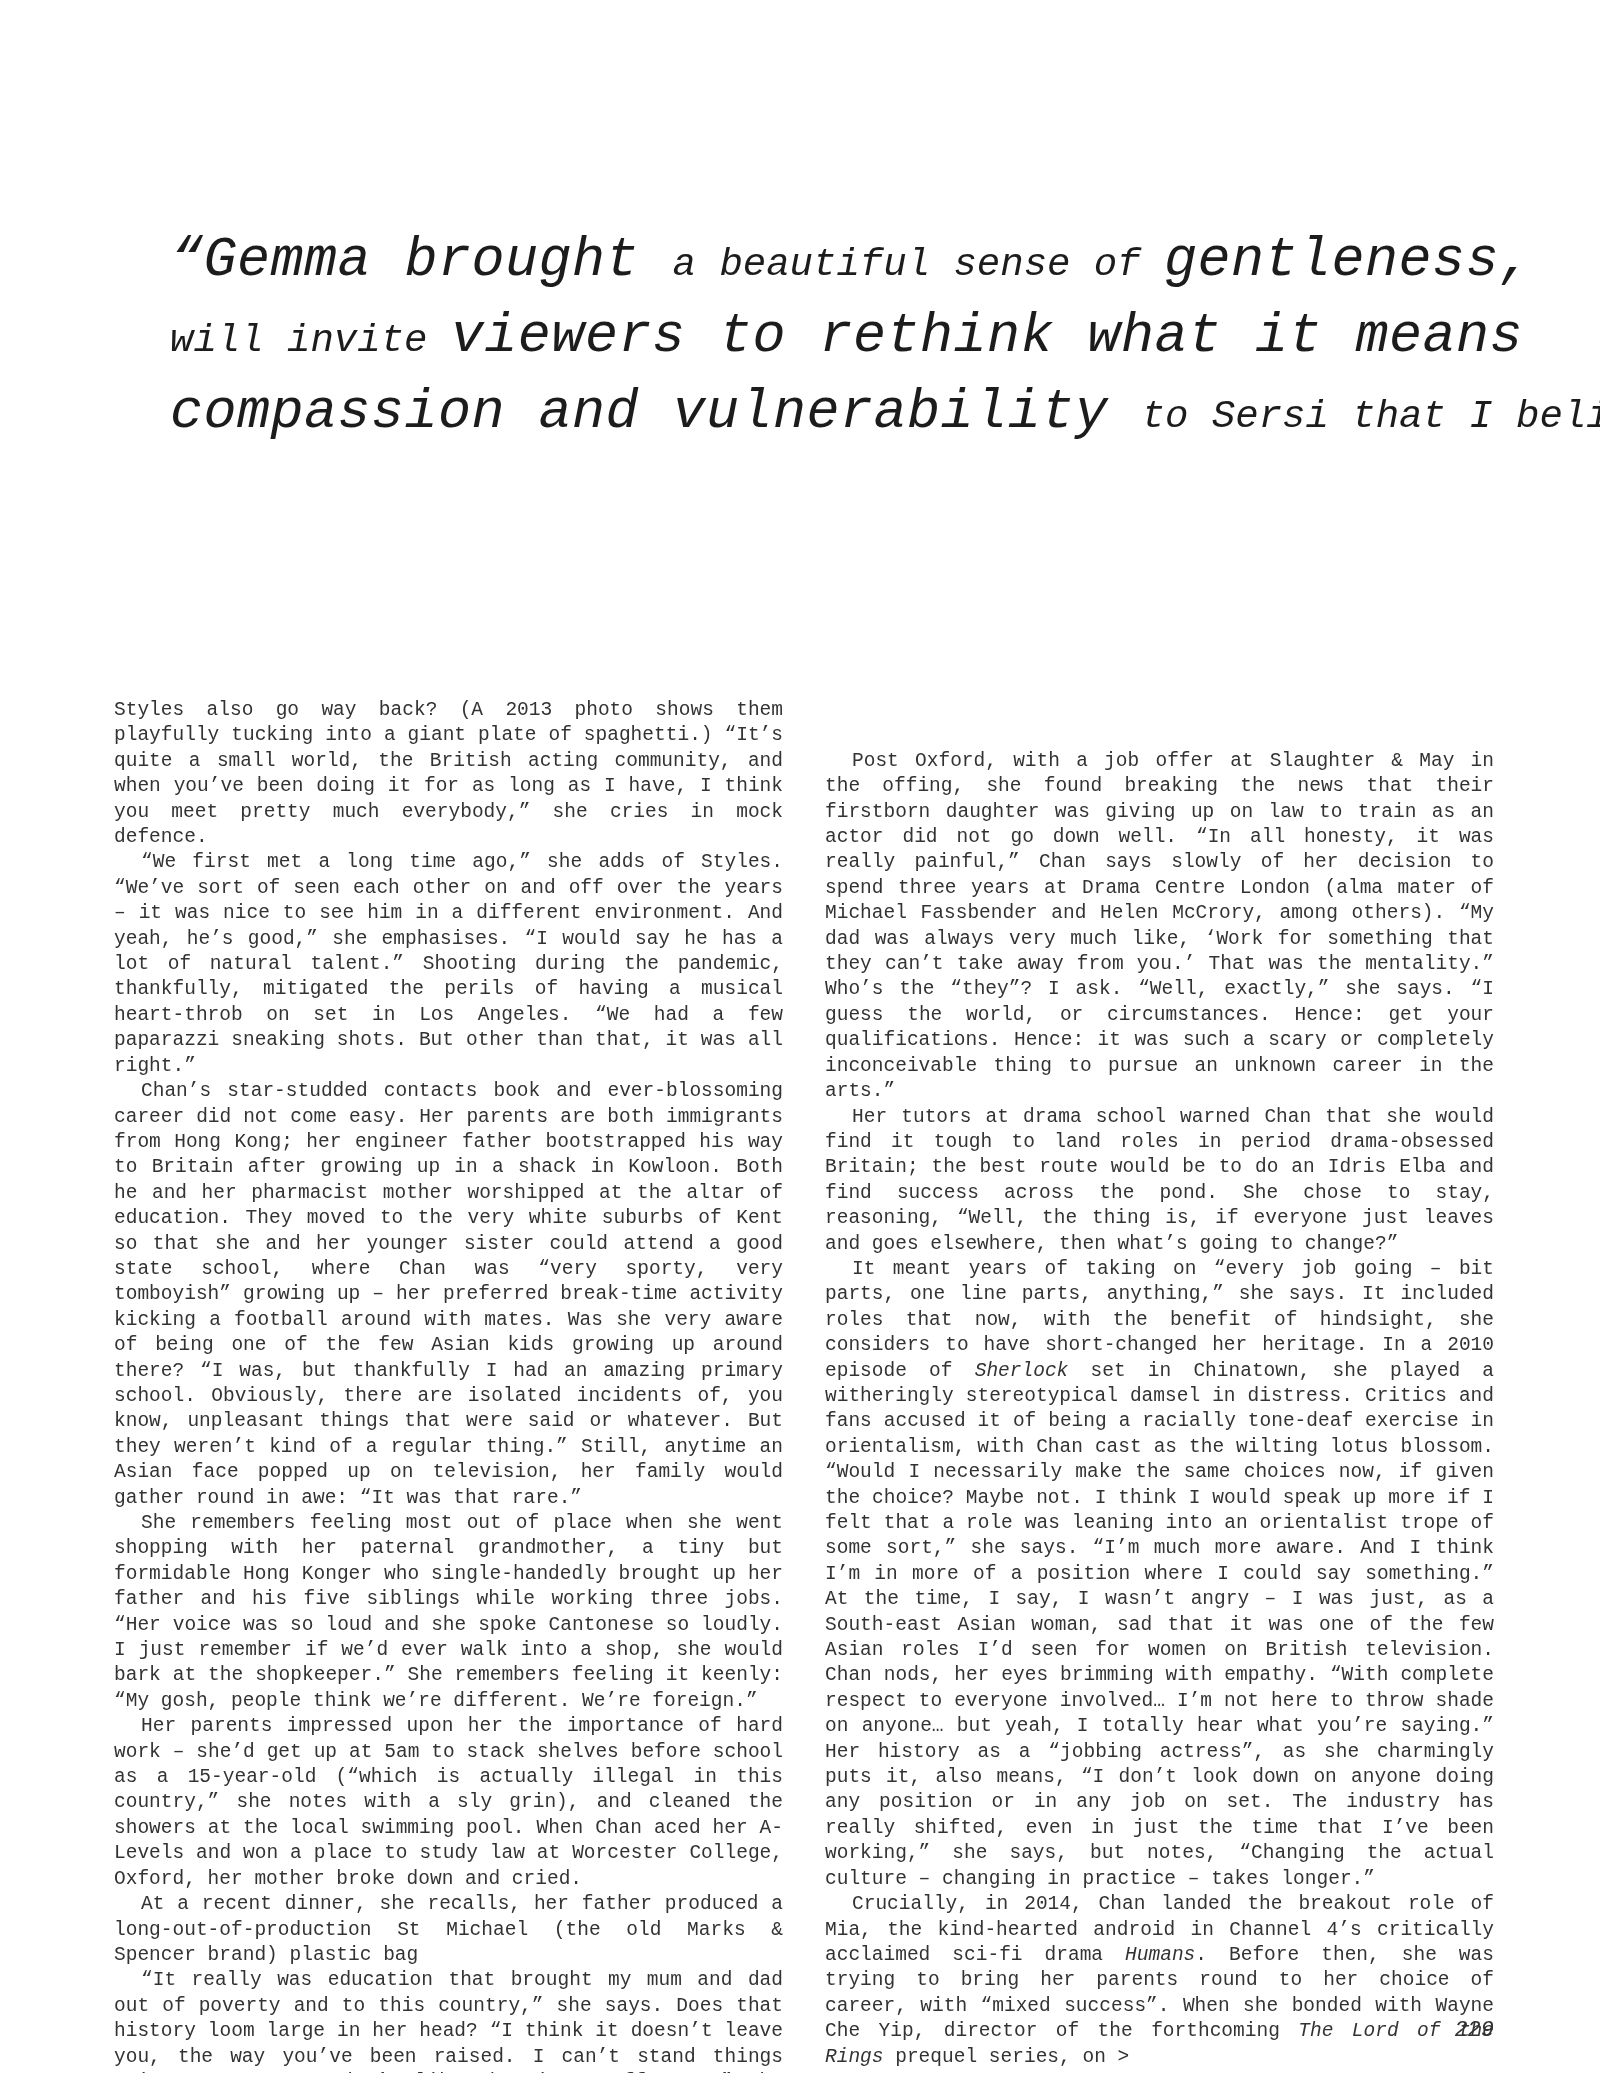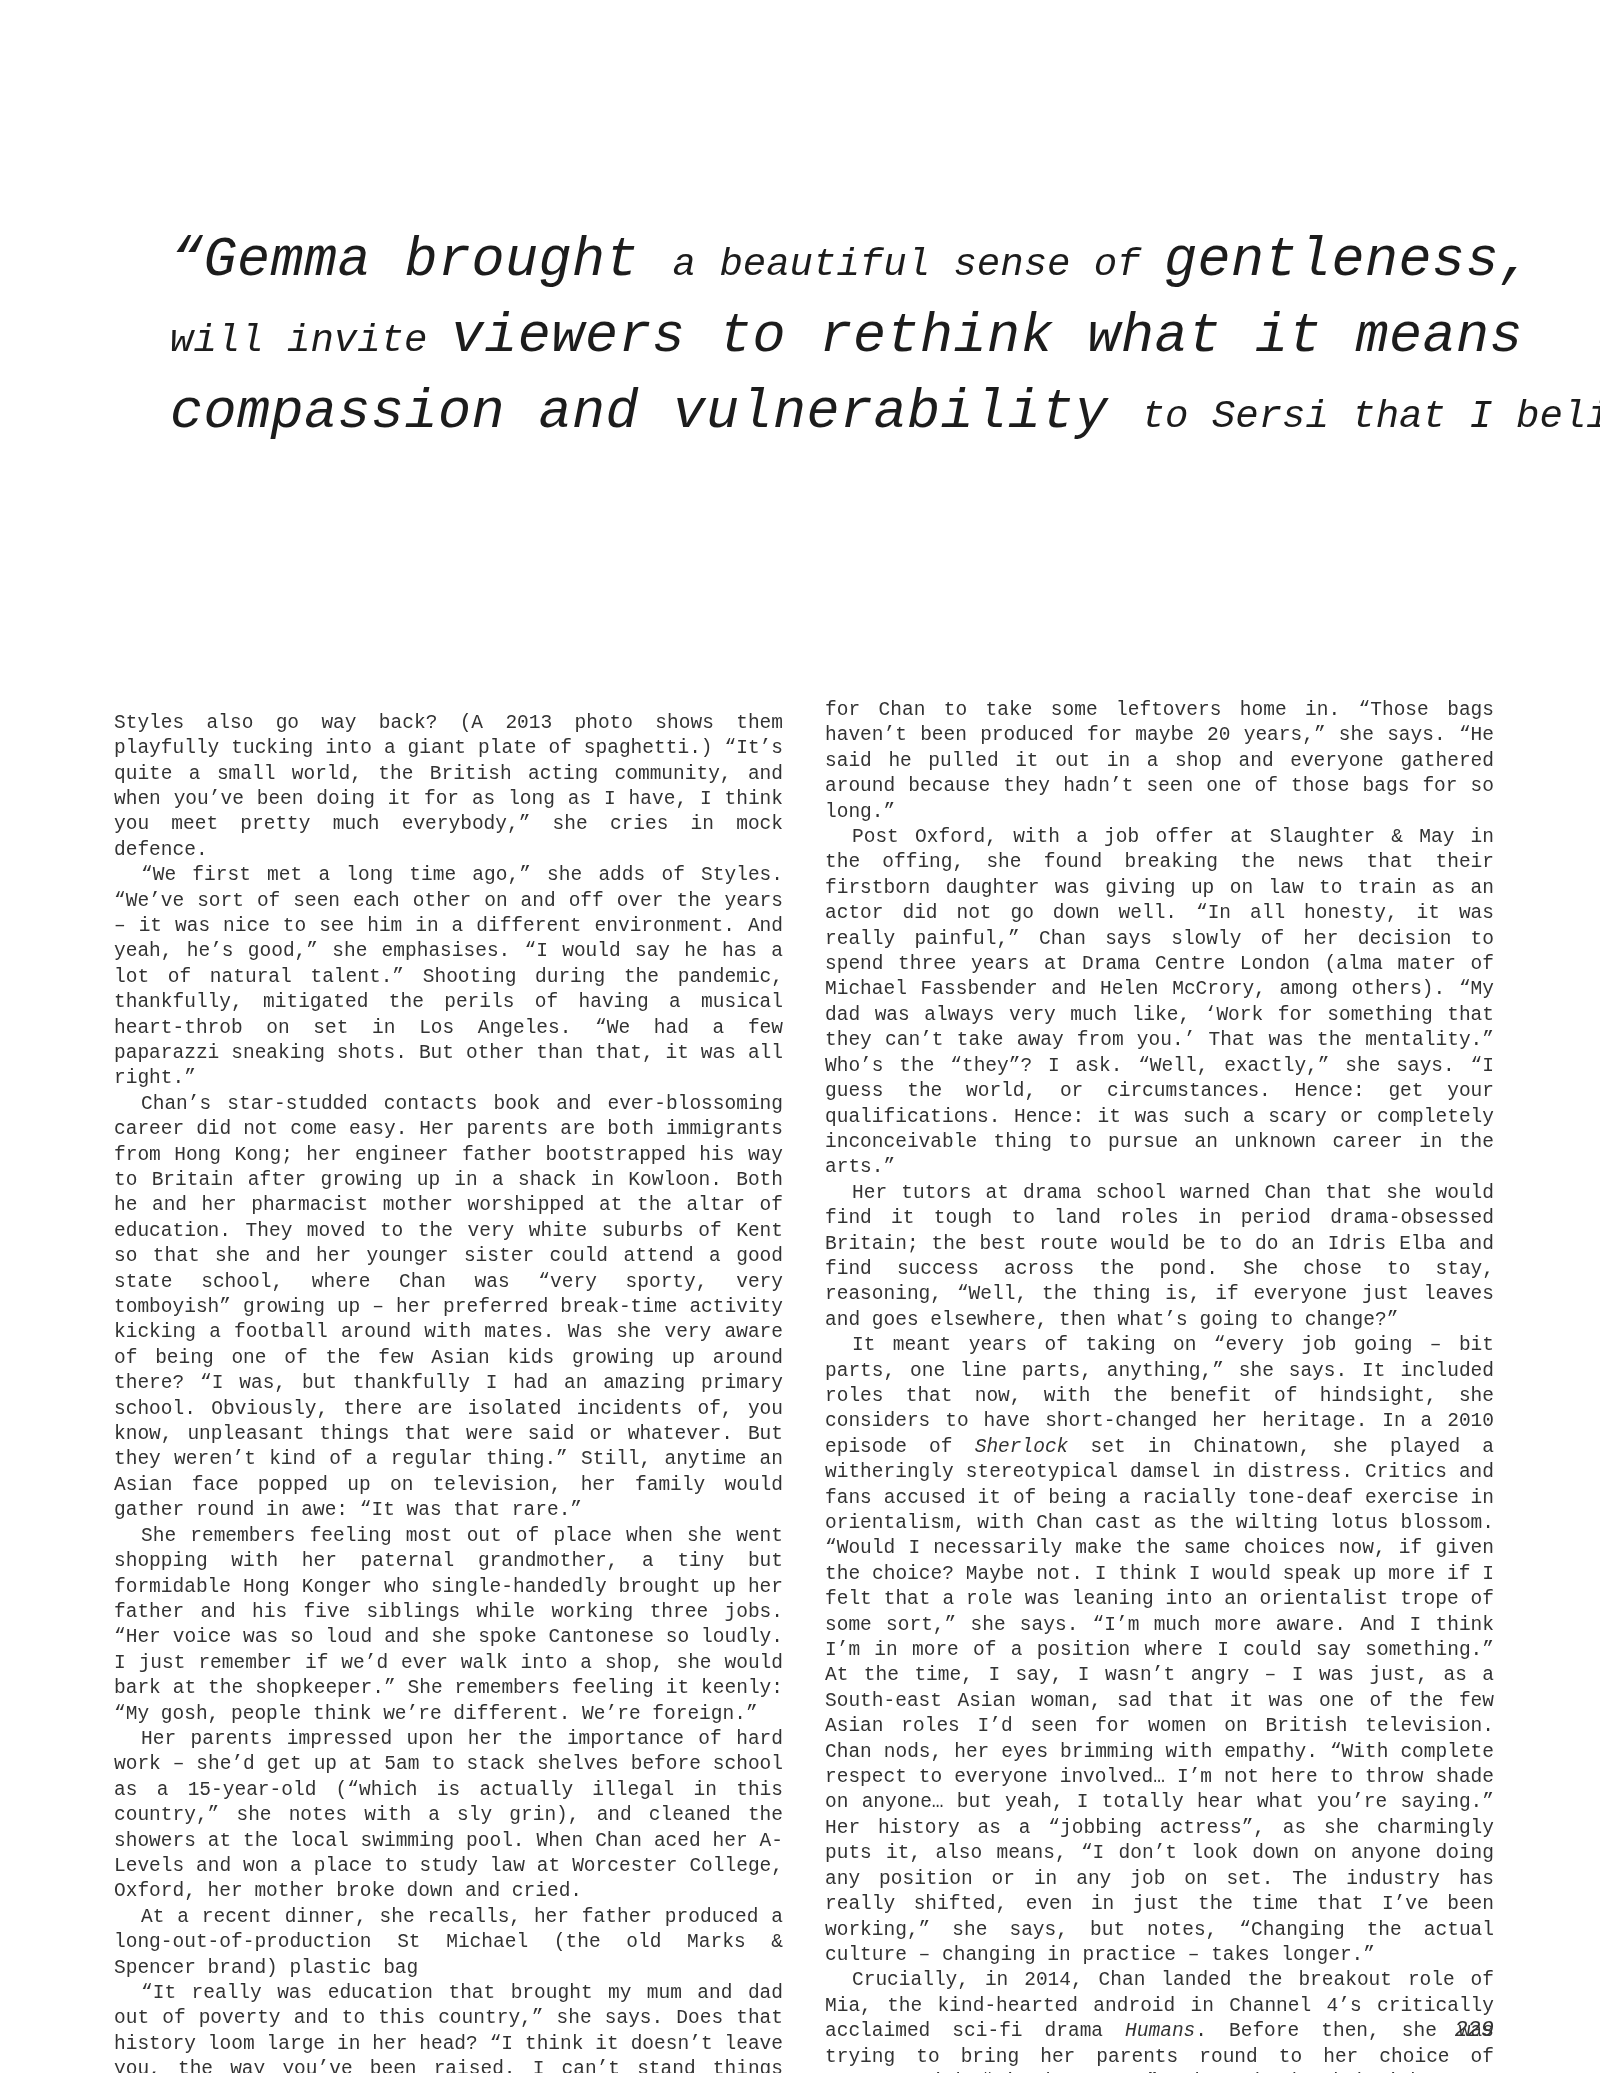--- a/index.html
+++ b/index.html
@@ -85,21 +85,20 @@
     <div class="column">
         <p>Styles also go way back? (A 2013 photo shows them playfully tucking into a giant plate of spaghetti.) “It’s quite a small world, the British acting community, and when you’ve been doing it for as long as I have, I think you meet pretty much everybody,” she cries in mock defence.</p>
         <p class="indent">“We first met a long time ago,” she adds of Styles. “We’ve sort of seen each other on and off over the years – it was nice to see him in a different environment. And yeah, he’s good,” she emphasises. “I would say he has a lot of natural talent.” Shooting during the pandemic, thankfully, mitigated the perils of having a musical heart-throb on set in Los Angeles. “We had a few paparazzi sneaking shots. But other than that, it was all right.”</p>
         <p class="indent">Chan’s star-studded contacts book and ever-blossoming career did not come easy. Her parents are both immigrants from Hong Kong; her engineer father bootstrapped his way to Britain after growing up in a shack in Kowloon. Both he and her pharmacist mother worshipped at the altar of education. They moved to the very white suburbs of Kent so that she and her younger sister could attend a good state school, where Chan was “very sporty, very tomboyish” growing up – her preferred break-time activity kicking a football around with mates. Was she very aware of being one of the few Asian kids growing up around there? “I was, but thankfully I had an amazing primary school. Obviously, there are isolated incidents of, you know, unpleasant things that were said or whatever. But they weren’t kind of a regular thing.” Still, anytime an Asian face popped up on television, her family would gather round in awe: “It was that rare.”</p>
         <p class="indent">She remembers feeling most out of place when she went shopping with her paternal grandmother, a tiny but formidable Hong Konger who single-handedly brought up her father and his five siblings while working three jobs. “Her voice was so loud and she spoke Cantonese so loudly. I just remember if we’d ever walk into a shop, she would bark at the shopkeeper.” She remembers feeling it keenly: “My gosh, people think we’re different. We’re foreign.”</p>
         <p class="indent">Her parents impressed upon her the importance of hard work – she’d get up at 5am to stack shelves before school as a 15-year-old (“which is actually illegal in this country,” she notes with a sly grin), and cleaned the showers at the local swimming pool. When Chan aced her A-Levels and won a place to study law at Worcester College, Oxford, her mother broke down and cried.</p>
         <p class="indent">At a recent dinner, she recalls, her father produced a long-out-of-production St Michael (the old Marks &amp; Spencer brand) plastic bag</p>
         <p class="indent">“It really was education that brought my mum and dad out of poverty and to this country,” she says. Does that history loom large in her head? “I think it doesn’t leave you, the way you’ve been raised. I can’t stand things going to waste. I don’t like throwing stuff away,” she says. “That’s just the way that my mum and dad were.”</p>
       </div>
     <div class="column">
-        <p>for Chan to take some leftovers home in. “Those bags haven’t been produced for maybe 20 years,” she says. “He said he pulled it out in a shop and everyone gathered around because they hadn’t seen one of those bags for so long.”</p>
         <p class="indent">Post Oxford, with a job offer at Slaughter &amp; May in the offing, she found breaking the news that their firstborn daughter was giving up on law to train as an actor did not go down well. “In all honesty, it was really painful,” Chan says slowly of her decision to spend three years at Drama Centre London (alma mater of Michael Fassbender and Helen McCrory, among others). “My dad was always very much like, ‘Work for something that they can’t take away from you.’ That was the mentality.” Who’s the “they”? I ask. “Well, exactly,” she says. “I guess the world, or circumstances. Hence: get your qualifications. Hence: it was such a scary or completely inconceivable thing to pursue an unknown career in the arts.”</p>
         <p class="indent">Her tutors at drama school warned Chan that she would find it tough to land roles in period drama-obsessed Britain; the best route would be to do an Idris Elba and find success across the pond. She chose to stay, reasoning, “Well, the thing is, if everyone just leaves and goes elsewhere, then what’s going to change?”</p>
         <p class="indent">It meant years of taking on “every job going – bit parts, one line parts, anything,” she says. It included roles that now, with the benefit of hindsight, she considers to have short-changed her heritage. In a 2010 episode of <i>Sherlock</i> set in Chinatown, she played a witheringly stereotypical damsel in distress. Critics and fans accused it of being a racially tone-deaf exercise in orientalism, with Chan cast as the wilting lotus blossom. “Would I necessarily make the same choices now, if given the choice? Maybe not. I think I would speak up more if I felt that a role was leaning into an orientalist trope of some sort,” she says. “I’m much more aware. And I think I’m in more of a position where I could say something.” At the time, I say, I wasn’t angry – I was just, as a South-east Asian woman, sad that it was one of the few Asian roles I’d seen for women on British television. Chan nods, her eyes brimming with empathy. “With complete respect to everyone involved… I’m not here to throw shade on anyone… but yeah, I totally hear what you’re saying.” Her history as a “jobbing actress”, as she charmingly puts it, also means, “I don’t look down on anyone doing any position or in any job on set. The industry has really shifted, even in just the time that I’ve been working,” she says, but notes, “Changing the actual culture – changing in practice – takes longer.”</p>
         <p class="indent">Crucially, in 2014, Chan landed the breakout role of Mia, the kind-hearted android in Channel 4’s critically acclaimed sci-fi drama <i>Humans</i>. Before then, she was trying to bring her parents round to her choice of career, with “mixed success”. When she bonded with Wayne Che Yip, director of the forthcoming <i>The Lord of the Rings</i> prequel series, on &gt;</p>
       </div>
   </div>
 
   <div class="page-number">229</div>
 
 </div>

